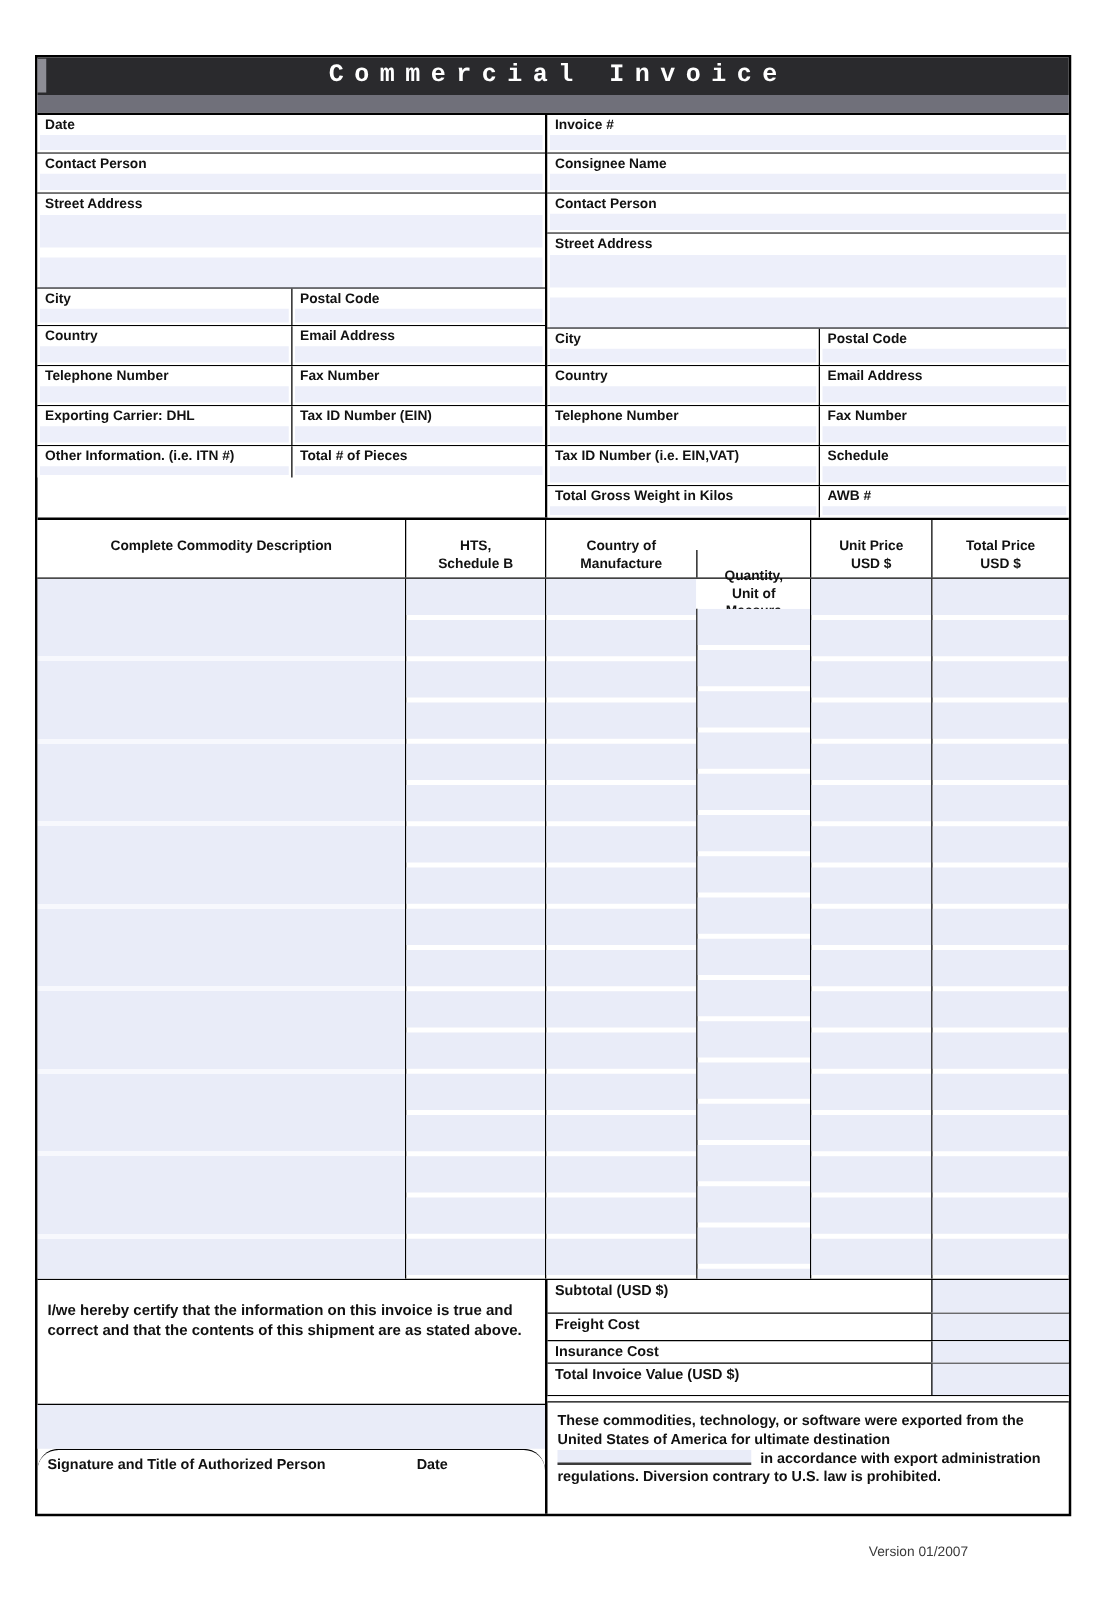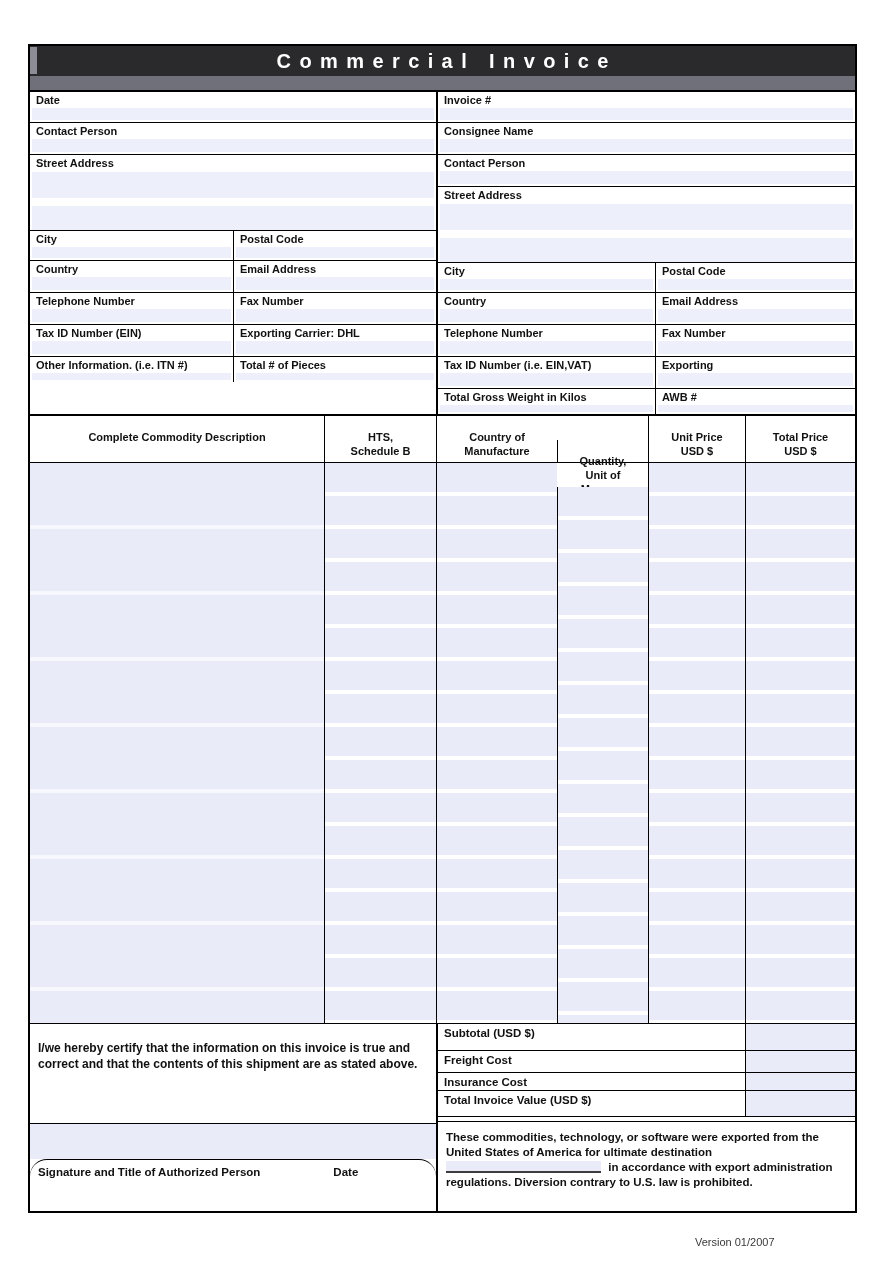--- a/index.html
+++ b/index.html
@@ -10,21 +10,21 @@
     --ink:#111111;
     --line:#000000;
   }
   *{box-sizing:border-box;margin:0;padding:0;}
   html,body{background:#ffffff;}
   body{font-family:"Liberation Sans","DejaVu Sans",sans-serif;color:var(--ink);}
   .page{position:relative;width:882px;height:1284px;background:#fff;overflow:hidden;}
   .form{position:absolute;left:28px;top:44px;width:829px;border:2px solid var(--line);background:#fff;}
 
   
-  .titlebar{position:relative;height:44px;}
+  .titlebar{position:relative;height:44px;font-family:Liberation Mono, monospace;}
   .title-dark{position:relative;height:30px;background:var(--bar-dark);display:flex;align-items:center;justify-content:center;}
   .title-notch{position:absolute;left:0;top:1px;width:7px;height:27px;background:#8d8d95;}
   .title-text{color:#fff;font-weight:bold;font-size:20px;letter-spacing:0.42em;padding-left:0.42em;line-height:30px;white-space:nowrap;}
   .title-gray{height:14px;background:var(--bar-gray);}
 
   
   .fields{display:flex;border-top:2px solid var(--line);}
   .half{width:406px;display:flex;flex-direction:column;}
   .half.right{width:419px;border-left:2px solid var(--line);}
   .frow{display:flex;border-top:1.5px solid var(--line);}
@@ -126,26 +126,26 @@
           <div class="fcell wl">
             <div class="flabel">Telephone Number</div>
             <div class="finput"></div>
           </div>
           <div class="fcell">
             <div class="flabel">Fax Number</div>
             <div class="finput"></div>
           </div>
         </div>
         <div class="frow h32 split">
+          <div class="fcell">
+            <div class="flabel">Exporting Carrier:  DHL</div>
+            <div class="finput"></div>
+          </div>
           <div class="fcell wl">
             <div class="flabel">Tax ID Number (EIN)</div>
-            <div class="finput"></div>
-          </div>
-          <div class="fcell">
-            <div class="flabel">Exporting Carrier:  DHL</div>
             <div class="finput"></div>
           </div>
         </div>
         <div class="frow h26 split">
           <div class="fcell wl">
             <div class="flabel">Other Information. (i.e. ITN #)</div>
             <div class="finput"></div>
           </div>
           <div class="fcell">
             <div class="flabel">Total # of  Pieces</div>
@@ -209,21 +209,21 @@
             <div class="flabel">Fax Number</div>
             <div class="finput"></div>
           </div>
         </div>
         <div class="frow h32 split">
           <div class="fcell wr">
             <div class="flabel">Tax ID Number (i.e. EIN,VAT)</div>
             <div class="finput"></div>
           </div>
           <div class="fcell">
-            <div class="flabel">Exporting</div>
+            <div class="flabel">Schedule</div>
             <div class="finput"></div>
           </div>
         </div>
         <div class="frow h26 split">
           <div class="fcell wr">
             <div class="flabel">Total Gross Weight in Kilos</div>
             <div class="finput"></div>
           </div>
           <div class="fcell">
             <div class="flabel">AWB #</div>

